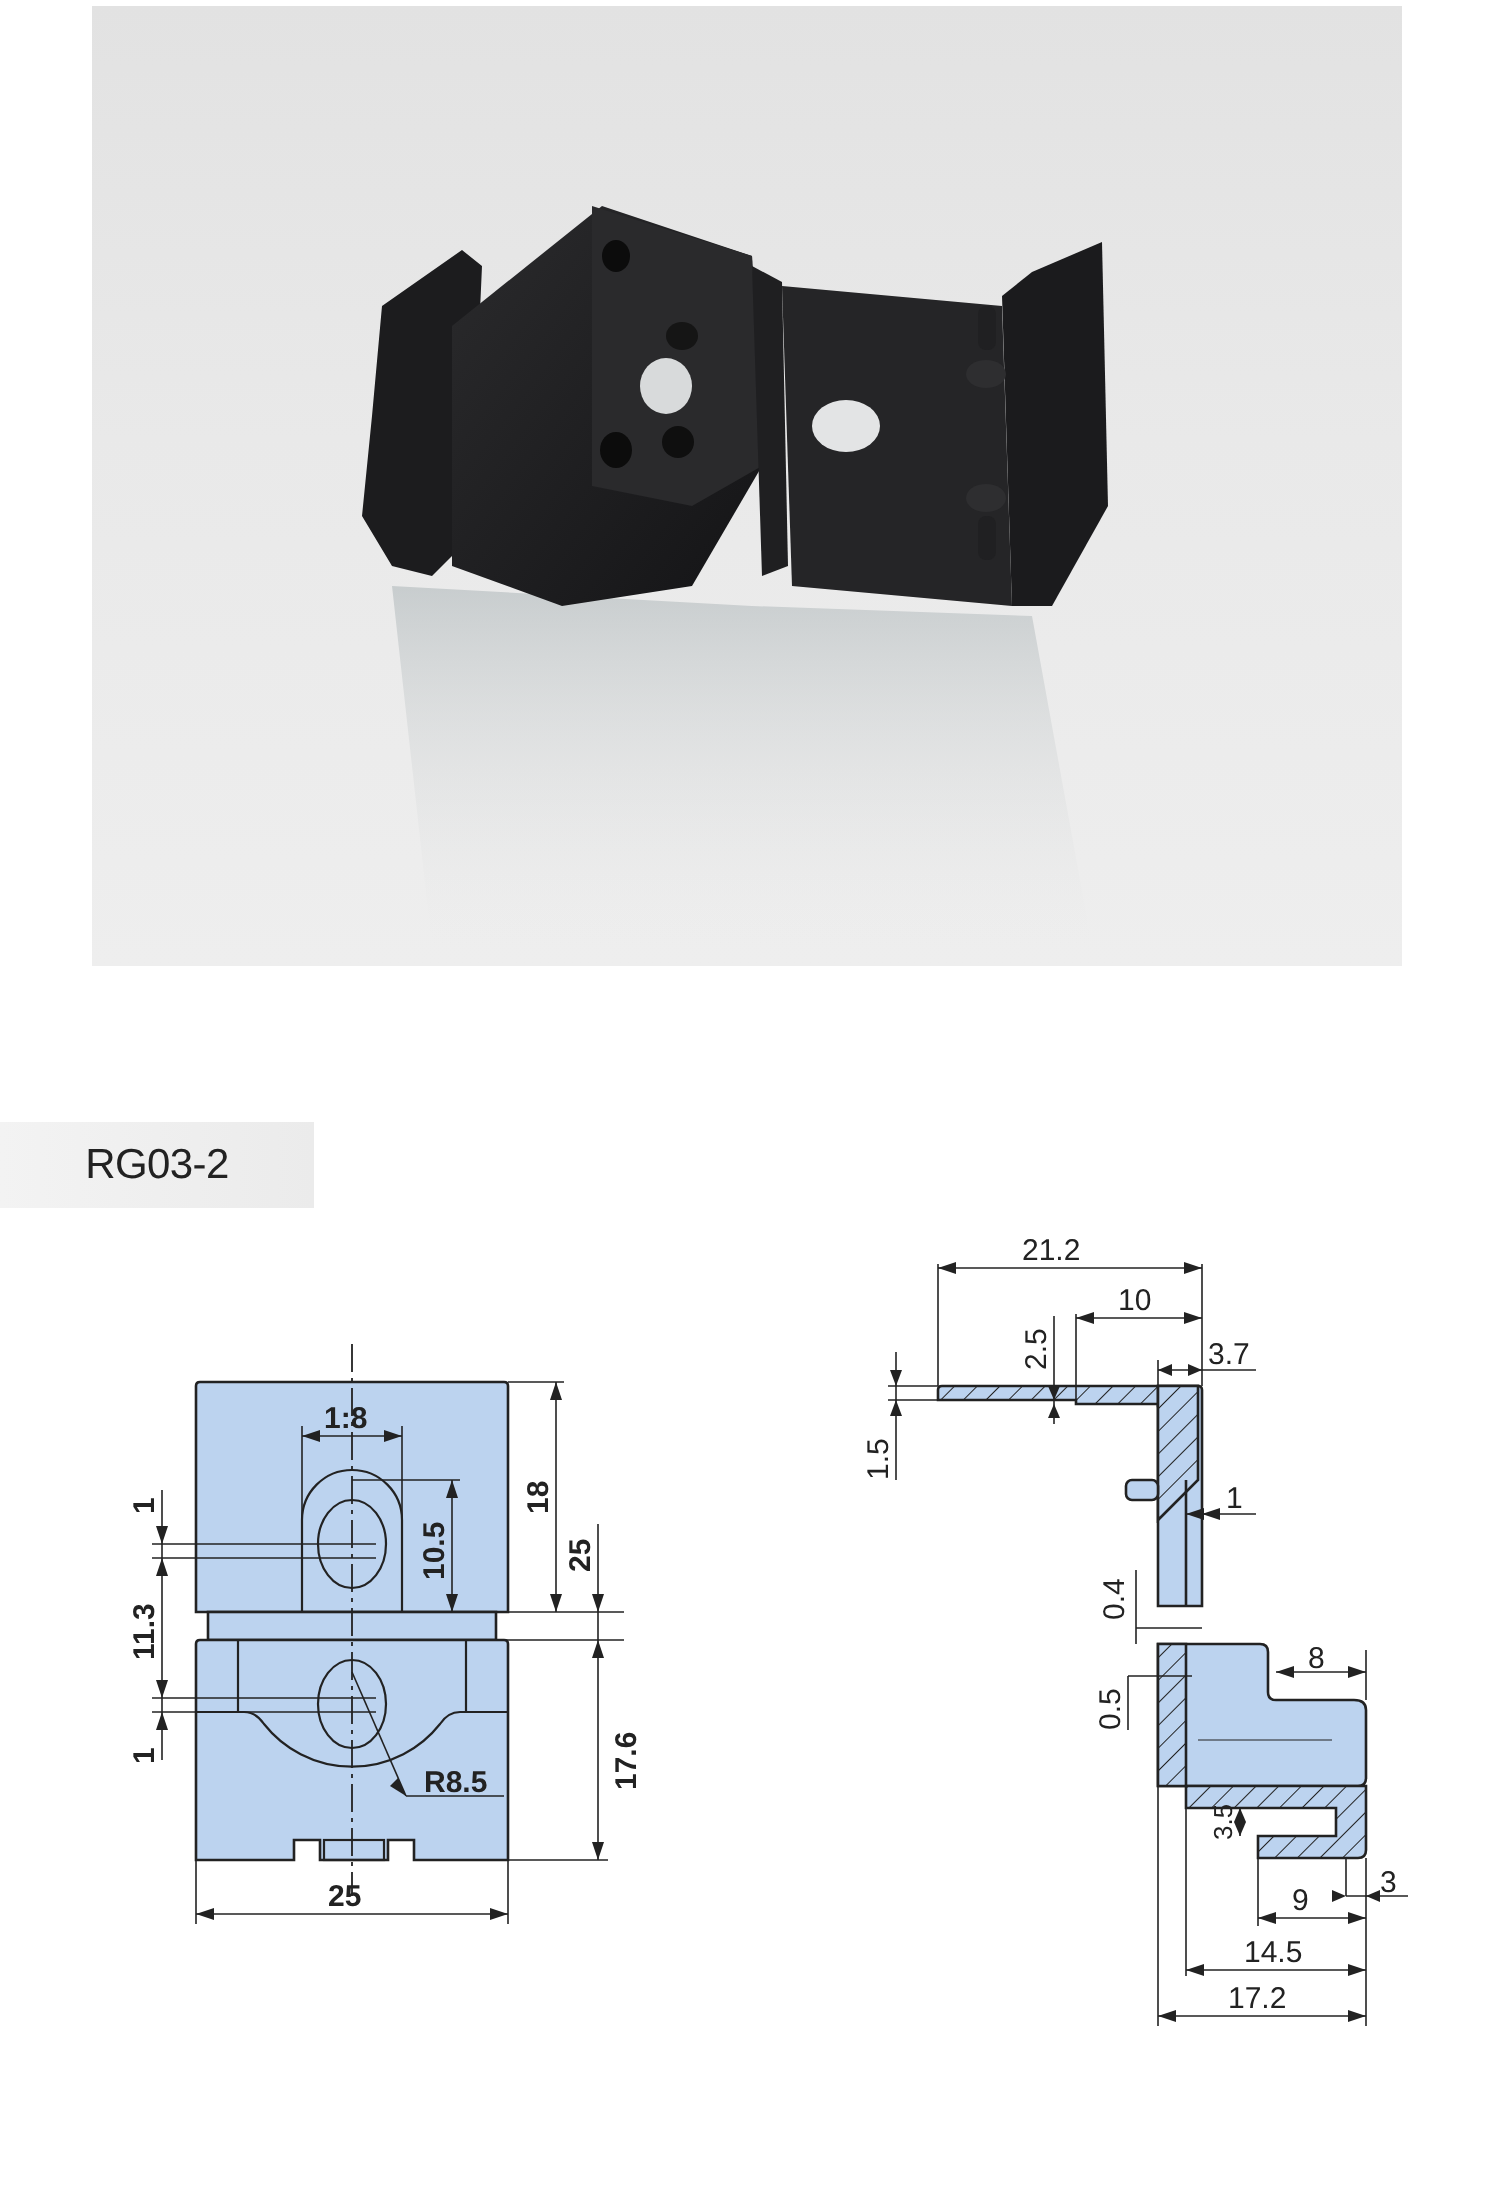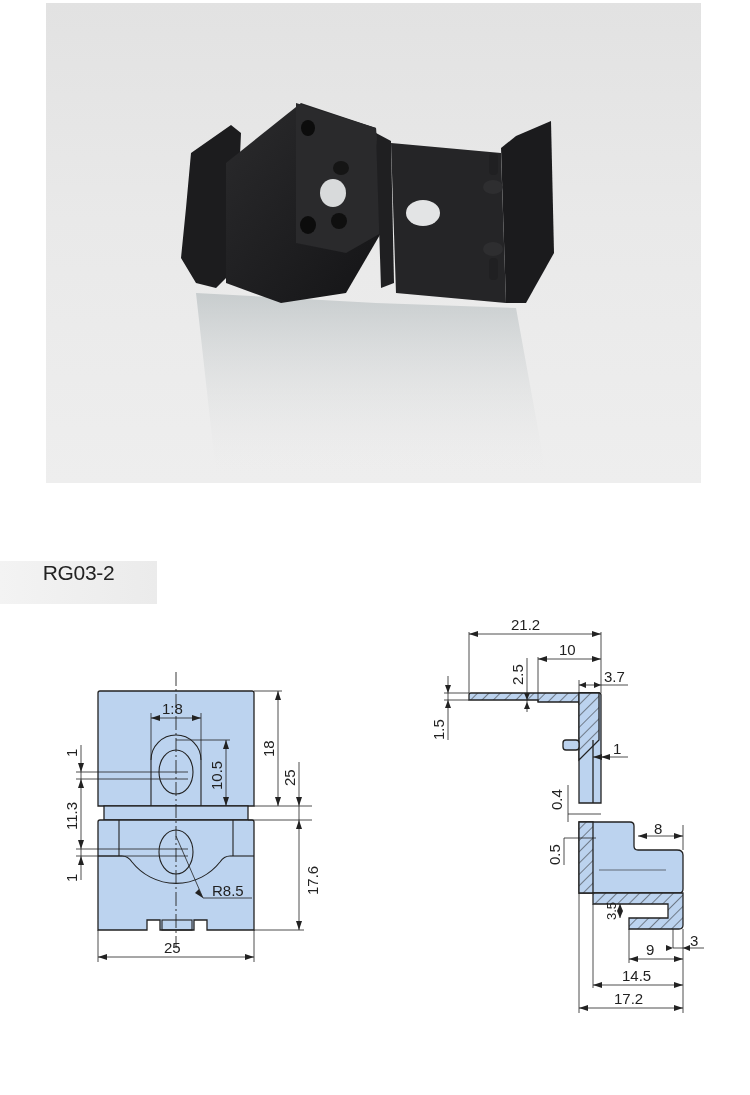--- a/index.html
+++ b/index.html
@@ -3,21 +3,21 @@
 <meta charset="utf-8">
 <style>
   html, body { margin: 0; padding: 0; background: #ffffff; }
   body { width: 750px; height: 1095px; position: relative; overflow: hidden;
          font-family: "Liberation Sans", sans-serif; }
   .photo { position: absolute; left: 46px; top: 3px; width: 655px; height: 480px;
            background: linear-gradient(180deg, #e2e2e2 0%, #e9e9e9 45%, #eeeeee 100%); overflow: hidden; }
   .photo svg { position: absolute; left: 0; top: 0; }
   .label-tag { position: absolute; left: 0; top: 561px; width: 157px; height: 43px;
                background: linear-gradient(90deg, #f3f3f3 0%, #ebebeb 100%);
-               display: flex; align-items: flex-start; justify-content: center; }
+               display: flex; align-items: center; justify-content: center; }
   .label-tag span { font-size: 21px; color: #222222; letter-spacing: -0.3px; }
   .drawing { position: absolute; }
   .drawing svg text { font-family: "Liberation Sans", sans-serif; fill: #222; }
 </style>
 </head>
 <body>
 
 <div class="photo">
   <svg width="655" height="480" viewBox="0 0 655 480">
     <defs>
@@ -55,21 +55,21 @@
     <rect x="443" y="255" width="9" height="22" rx="4" fill="#202022"></rect>
     <ellipse cx="447" cy="184" rx="10" ry="7" fill="#2e2e30"></ellipse>
     <ellipse cx="447" cy="246" rx="10" ry="7" fill="#2e2e30"></ellipse>
   </svg>
 </div>
 
 <div class="label-tag">
   <span>RG03-2</span>
 </div>
 
-<div class="drawing" style="left:60px; top:670px;">
+<div class="drawing" style="left:60px; top:670px;font-weight:bold;">
   <svg width="270" height="300" viewBox="60 670 270 300">
     <g stroke="#222" stroke-width="1.3" fill="#bcd3ef">
 
       <path d="M98 693 Q98 691 100 691 L252 691 Q254 691 254 693 L254 806 L98 806 Z"></path>
 
       <rect x="104" y="806" width="144" height="14"></rect>
 
       <path d="M98 822 Q98 820 100 820 L252 820 Q254 820 254 822 L254 930 L207 930 L207 920 L194 920 L194 930 L160 930 L160 920 L147 920 L147 930 L98 930 Z"></path>
     </g>
     <g stroke="#222" stroke-width="1.1" fill="none">

